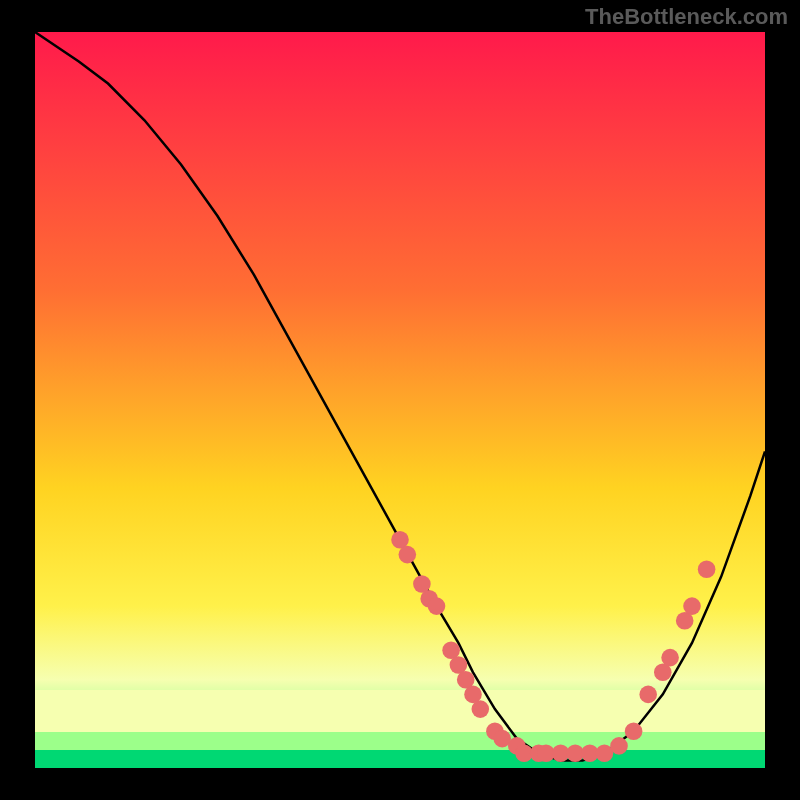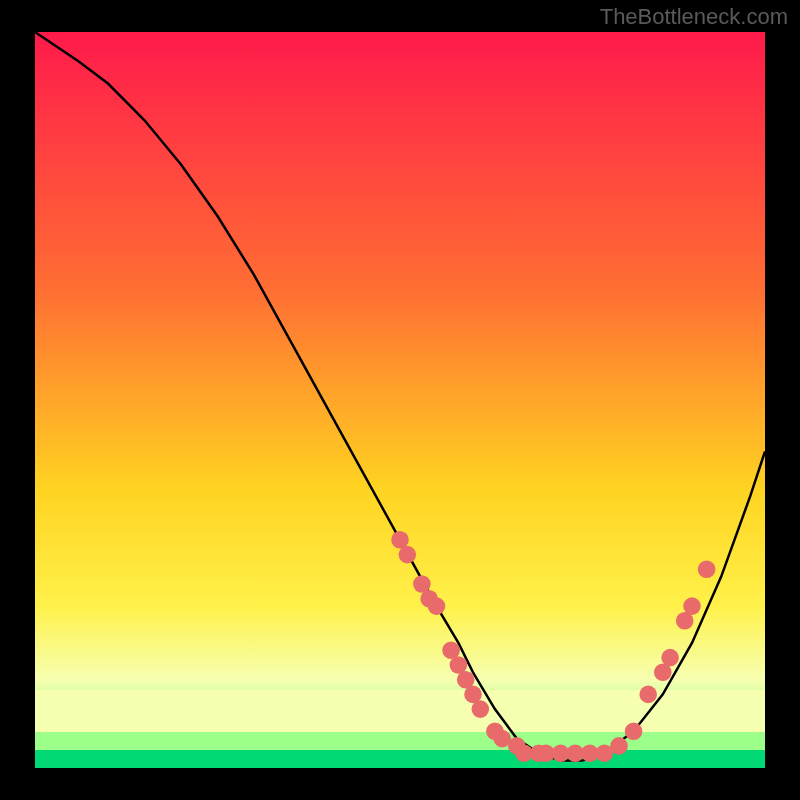--- a/index.html
+++ b/index.html
@@ -15,21 +15,21 @@
     position: relative;
     width: 800px;
     height: 800px;
   }
   .watermark {
     position: absolute;
     top: 4px;
     right: 12px;
     color: #5a5a5a;
     font-size: 22px;
-    font-weight: 400;
+    font-weight: 700;
     letter-spacing: 0px;
     z-index: 50;
   }
   svg.plot {
     position: absolute;
     left: 0;
     top: 0;
   }
 </style>
 </head>

